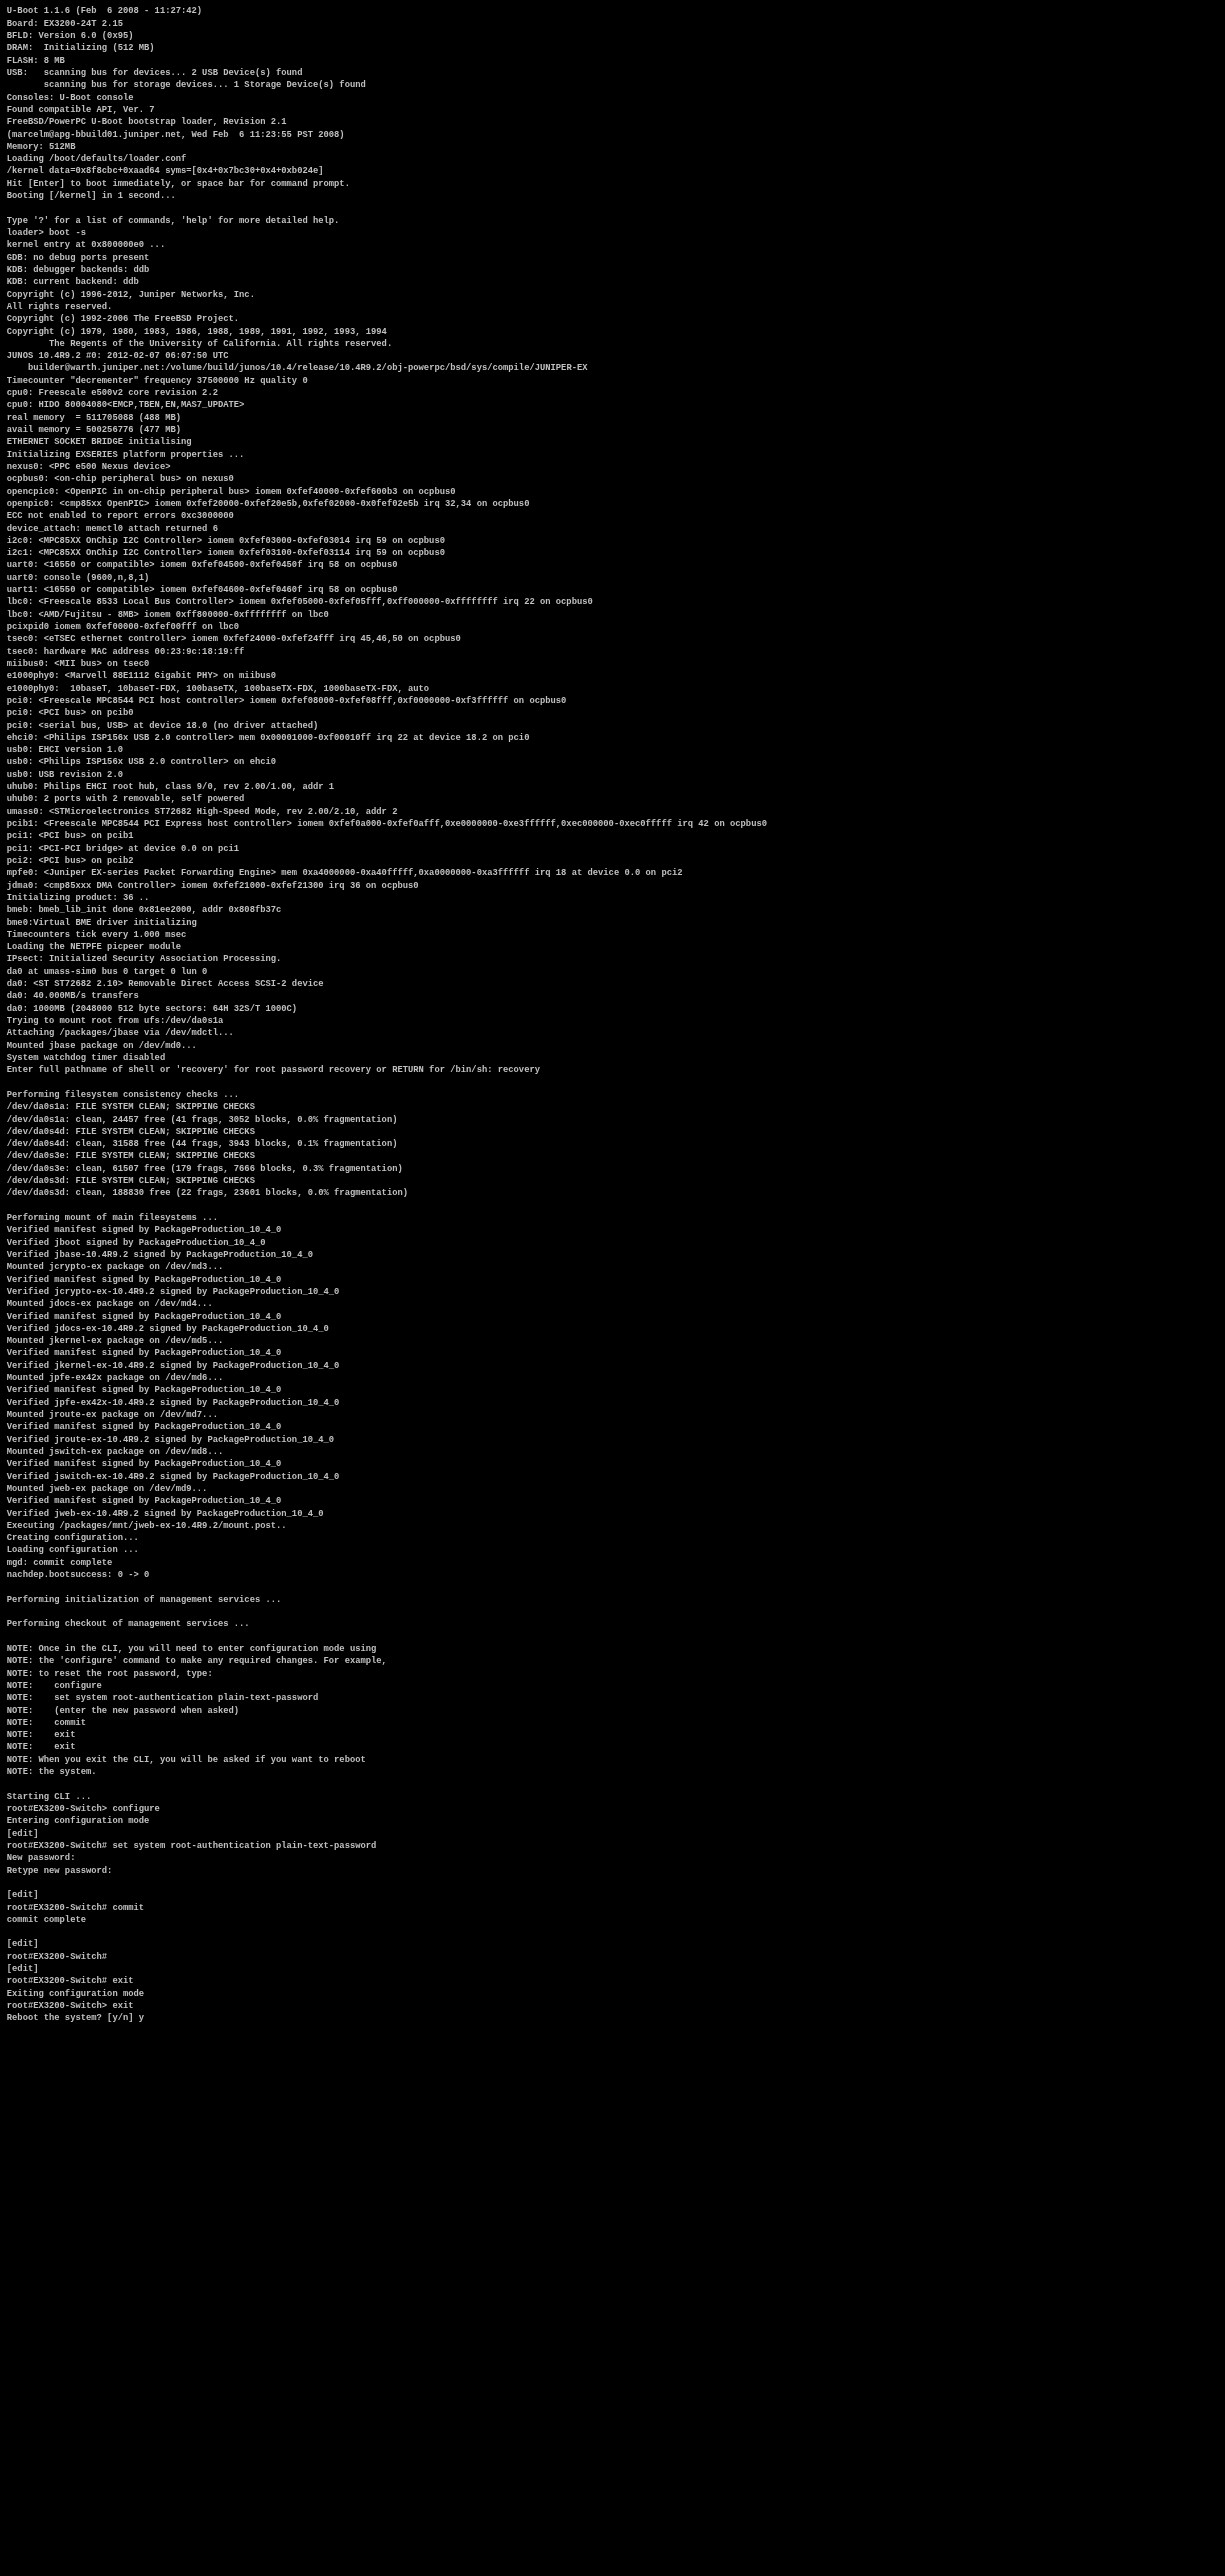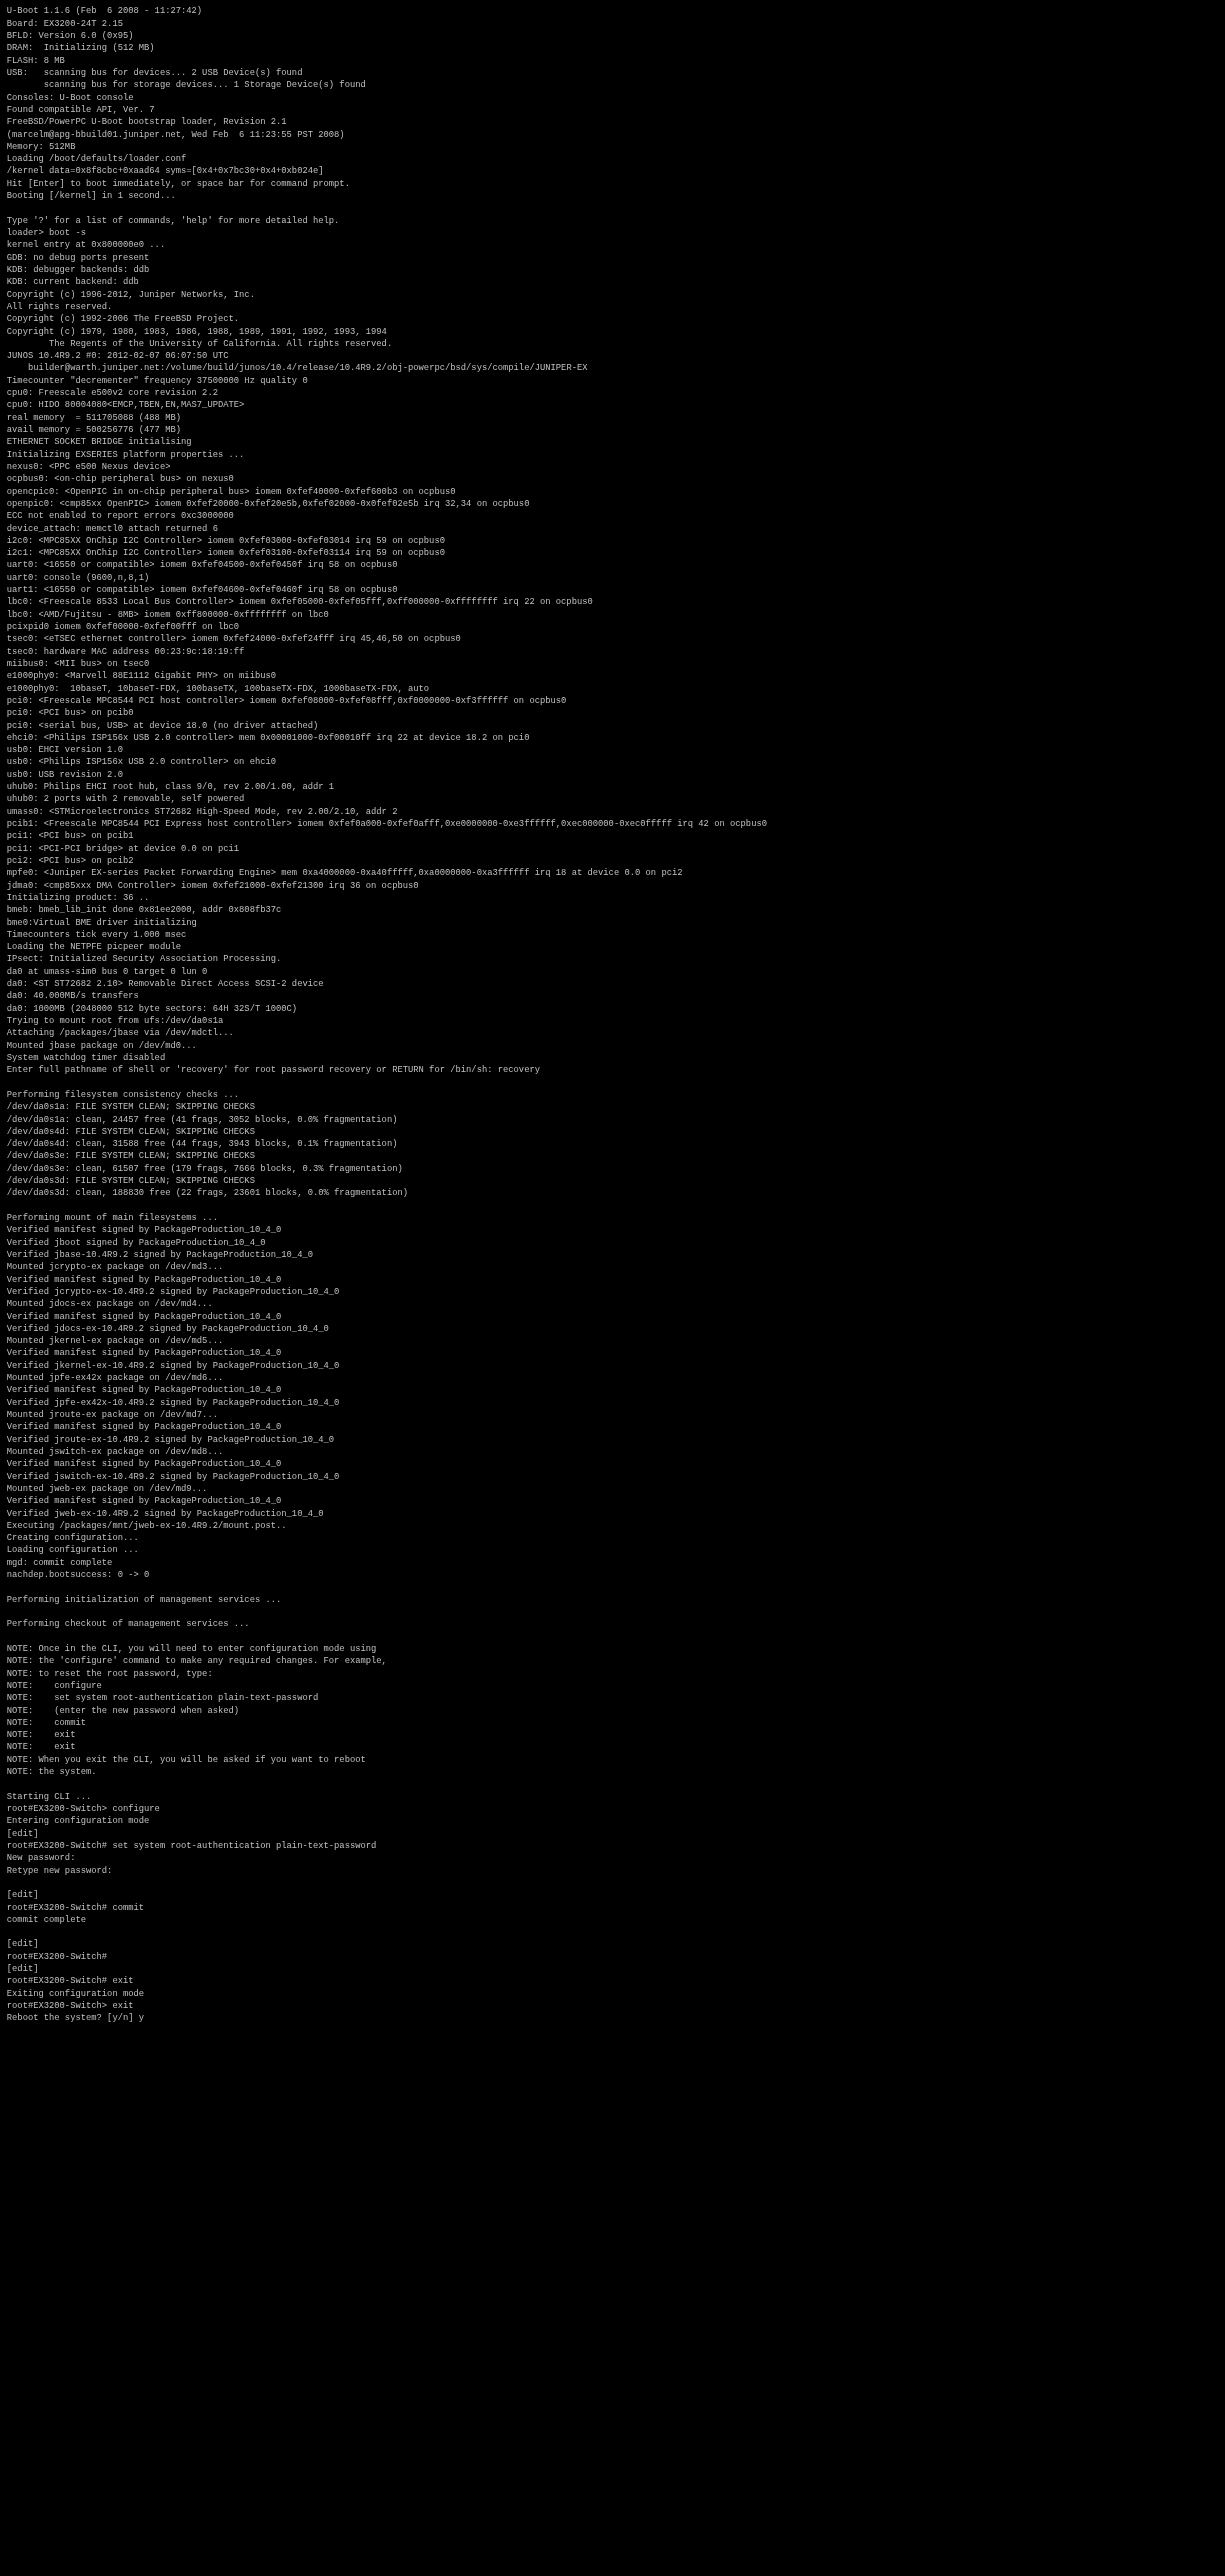--- a/index.html
+++ b/index.html
@@ -15,20 +15,21 @@
       font-size: 8.8px;
       line-height: 1.4;
       padding: 5.4px 6.8px;
       min-height: 2576px;
       width: 1225px;
     }
 
     .terminal-content {
       white-space: pre-wrap;
       word-wrap: break-word;
+      font-weight: bold;
     }
   </style>
 </head>
 <body>
 
 <div class="terminal-content" id="terminal-container">U-Boot 1.1.6 (Feb  6 2008 - 11:27:42)
 Board: EX3200-24T 2.15
 BFLD: Version 6.0 (0x95)
 DRAM:  Initializing (512 MB)
 FLASH: 8 MB

